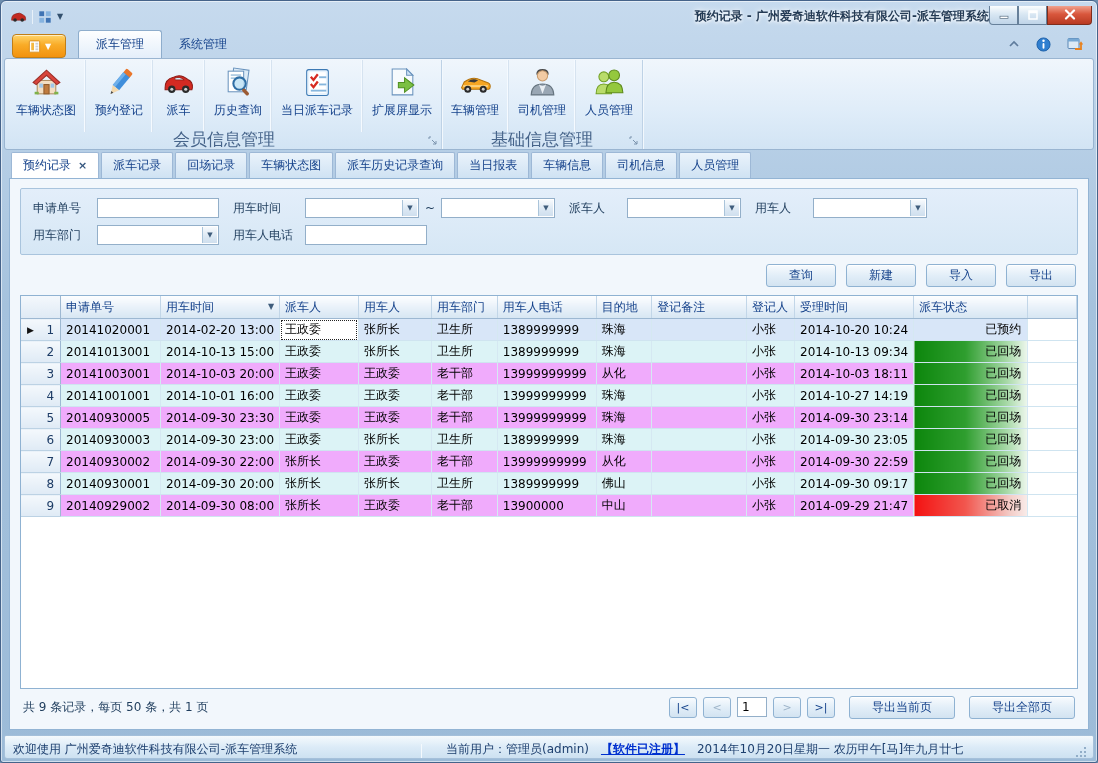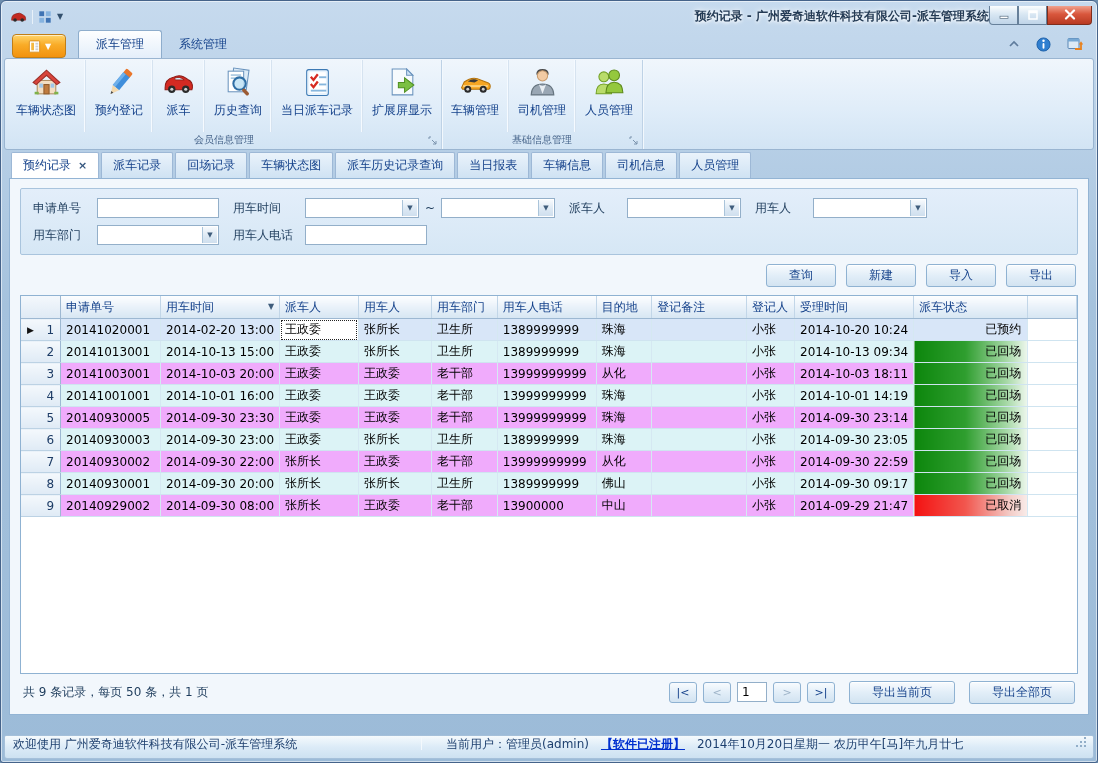--- a/index.html
+++ b/index.html
@@ -37,21 +37,21 @@
 
   
   .ribbon { height:92px; background:linear-gradient(#f0f6fc,#e0edf9 55%,#d2e4f4);
     border:1px solid #9ab5d1; border-radius:3px; display:flex; padding:1px 2px 0 2px; overflow:hidden; }
   .rgroup { display:flex; flex-direction:column; border-right:1px solid #bed2e6; box-shadow:1px 0 0 #f2f8fd; }
   .rgroup-buttons { flex:1; display:flex; align-items:stretch; }
   .rbtn { display:flex; flex-direction:column; align-items:center; justify-content:flex-start;
     gap:3px; padding:6px 9px 2px; color:#15428b; white-space:nowrap; }
   .rbtn + .rbtn { border-left:1px solid #d6e3f0; box-shadow:-1px 0 0 #f5faff; }
   .rgroup-caption { height:17px; display:flex; align-items:center; justify-content:center;
-    color:#46648a; font-size:10px; position:relative; padding:0 18px 2px 18px; }
+    color:#46648a; font-size:17px; position:relative; padding:0 18px 2px 18px; }
   .rgroup-caption .launcher { position:absolute; right:4px; bottom:4px; }
 
   
   .client { flex:1; display:flex; flex-direction:column; padding:3px 5px 0 5px; min-height:0; }
   .docstrip { height:25px; display:flex; align-items:flex-end; gap:2px; padding-left:2px; }
   .dtab { padding:4px 11px; background:linear-gradient(#eaf3fb,#cfe2f3); border:1px solid #9db8d6;
     border-bottom:none; border-radius:2px 2px 0 0; color:#15428b; display:flex; gap:7px; align-items:center; }
   .dtab.active { background:#fff; }
   .dtab .closex { color:#35567e; font-weight:bold; font-size:11px; }
   .page { flex:1; min-height:0; background:#f2f7fc; border:1px solid #93b4d4; display:flex;
@@ -106,22 +106,22 @@
   .pager { margin-left:auto; display:flex; align-items:center; gap:6px; }
   .pgbtn { width:28px; height:21px; display:flex; align-items:center; justify-content:center;
     background:linear-gradient(#f8fbfe,#e2eef8 50%,#d2e3f1); border:1px solid #8fb2d2;
     border-radius:3px; color:#15428b; font-size:11px; }
   .pgbtn.disabled { color:#9db3c8; }
   .page-input { width:30px; height:20px; border:1px solid #93afc9; text-align:left; padding:0 4px;
     font:12px "DejaVu Sans","Liberation Sans",sans-serif; background:#fff; }
   .btn.small { min-width:76px; margin-left:8px; }
 
   
-  .statusbar { height:24px; margin-top:20px; background:linear-gradient(#f5fafd,#dcebf7 50%,#cde1f1);
-    border:1px solid #a5c0da; border-radius:2px 2px 3px 3px; display:flex; align-items:flex-start;
+  .statusbar { height:24px; margin-top:5px; background:linear-gradient(#f5fafd,#dcebf7 50%,#cde1f1);
+    border:1px solid #a5c0da; border-radius:2px 2px 3px 3px; display:flex; align-items:flex-end;
     padding:0 6px 0 8px; color:#1d3f6e; }
   .sb-welcome { flex:0 0 398px; }
   .sb-sep { width:1px; height:14px; background:#aec7dd; border-right:1px solid #f4f9fd; margin:0 10px; }
   .sb-user { margin-left:14px; }
   .sb-license { margin-left:12px; color:#0030cf; text-decoration:underline; font-weight:bold; }
   .sb-date { margin-left:12px; }
   .sb-grip { margin-left:auto; }
 </style>
 </head>
 <body>
@@ -538,21 +538,21 @@
                 </td>
                 <td>20141001001</td>
                 <td>2014-10-01 16:00</td>
                 <td>王政委</td>
                 <td>王政委</td>
                 <td>老干部</td>
                 <td>13999999999</td>
                 <td>珠海</td>
                 <td></td>
                 <td>小张</td>
-                <td>2014-10-01 14:19</td>
+                <td>2014-10-27 14:19</td>
                 <td class="status st-returned">已回场</td>
                 <td class="filler"></td>
               </tr>
               <tr class="odd">
                 <td class="ind">
                   <span class="indwrap">
                     <span class="arrow"></span>
                     <span>5</span>
                   </span>
                 </td>

